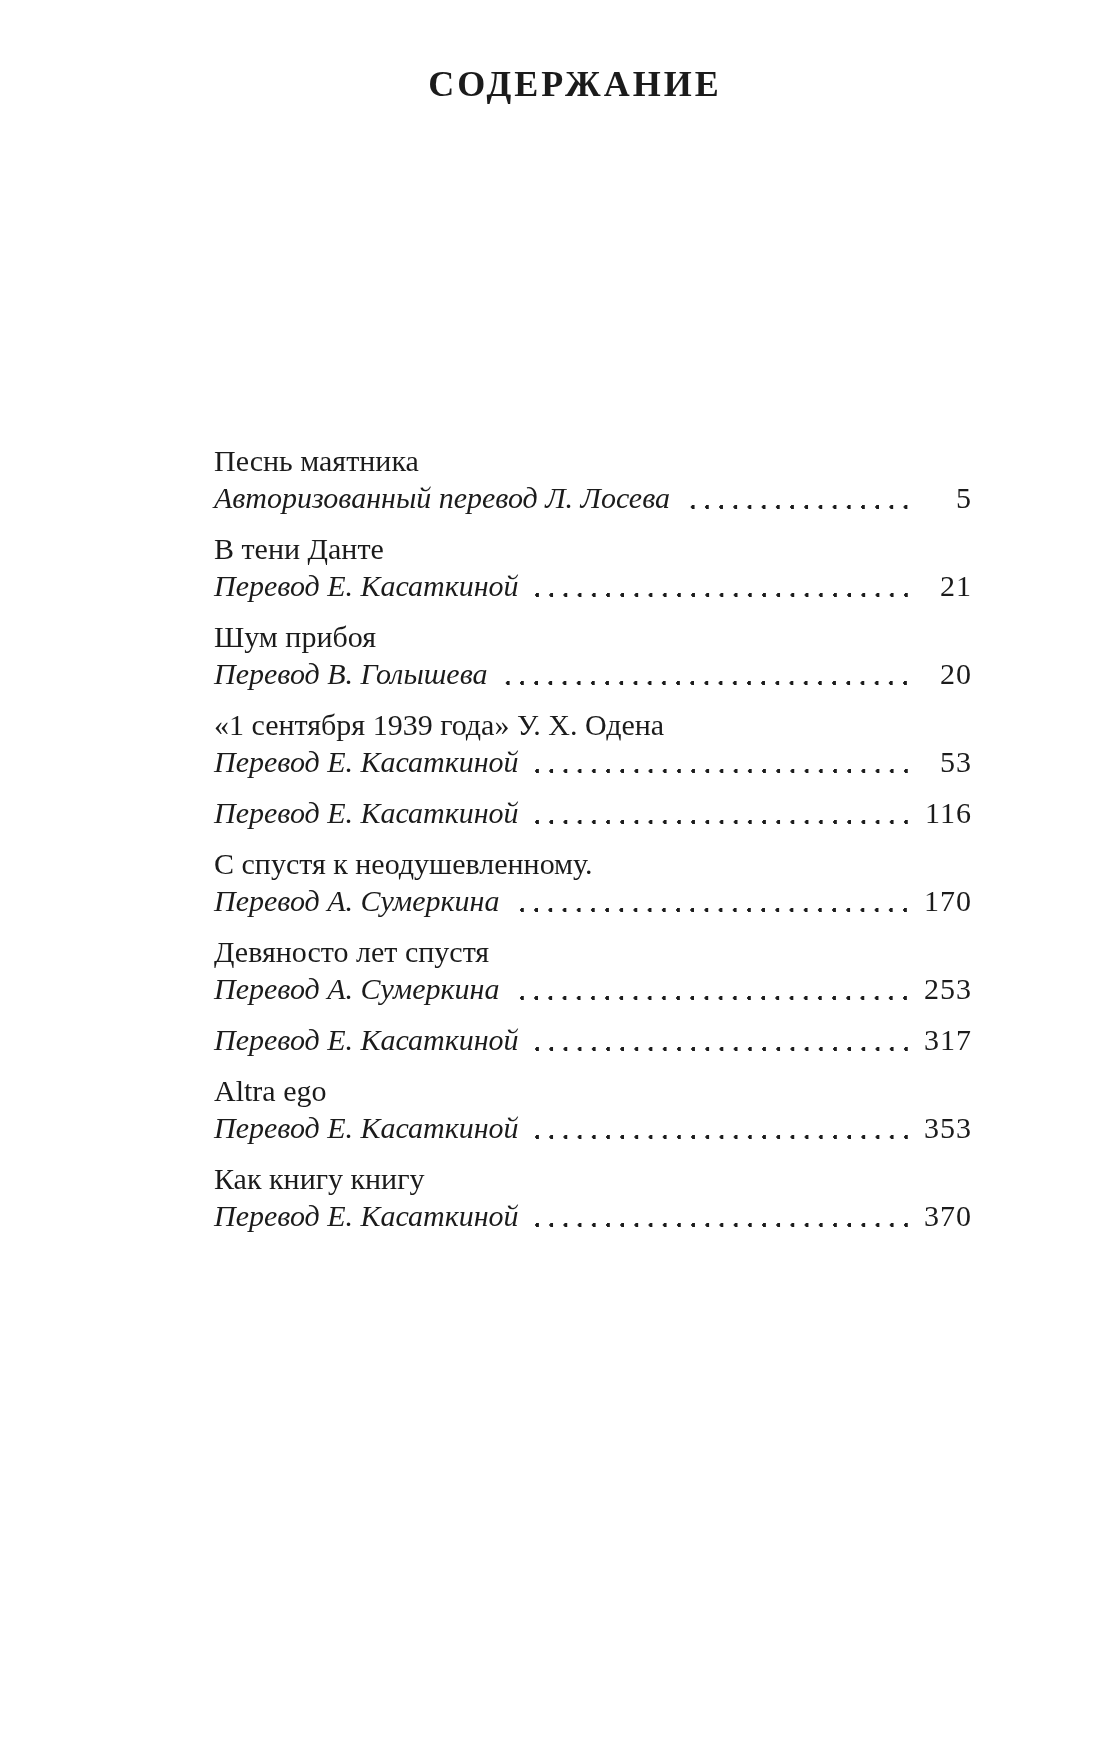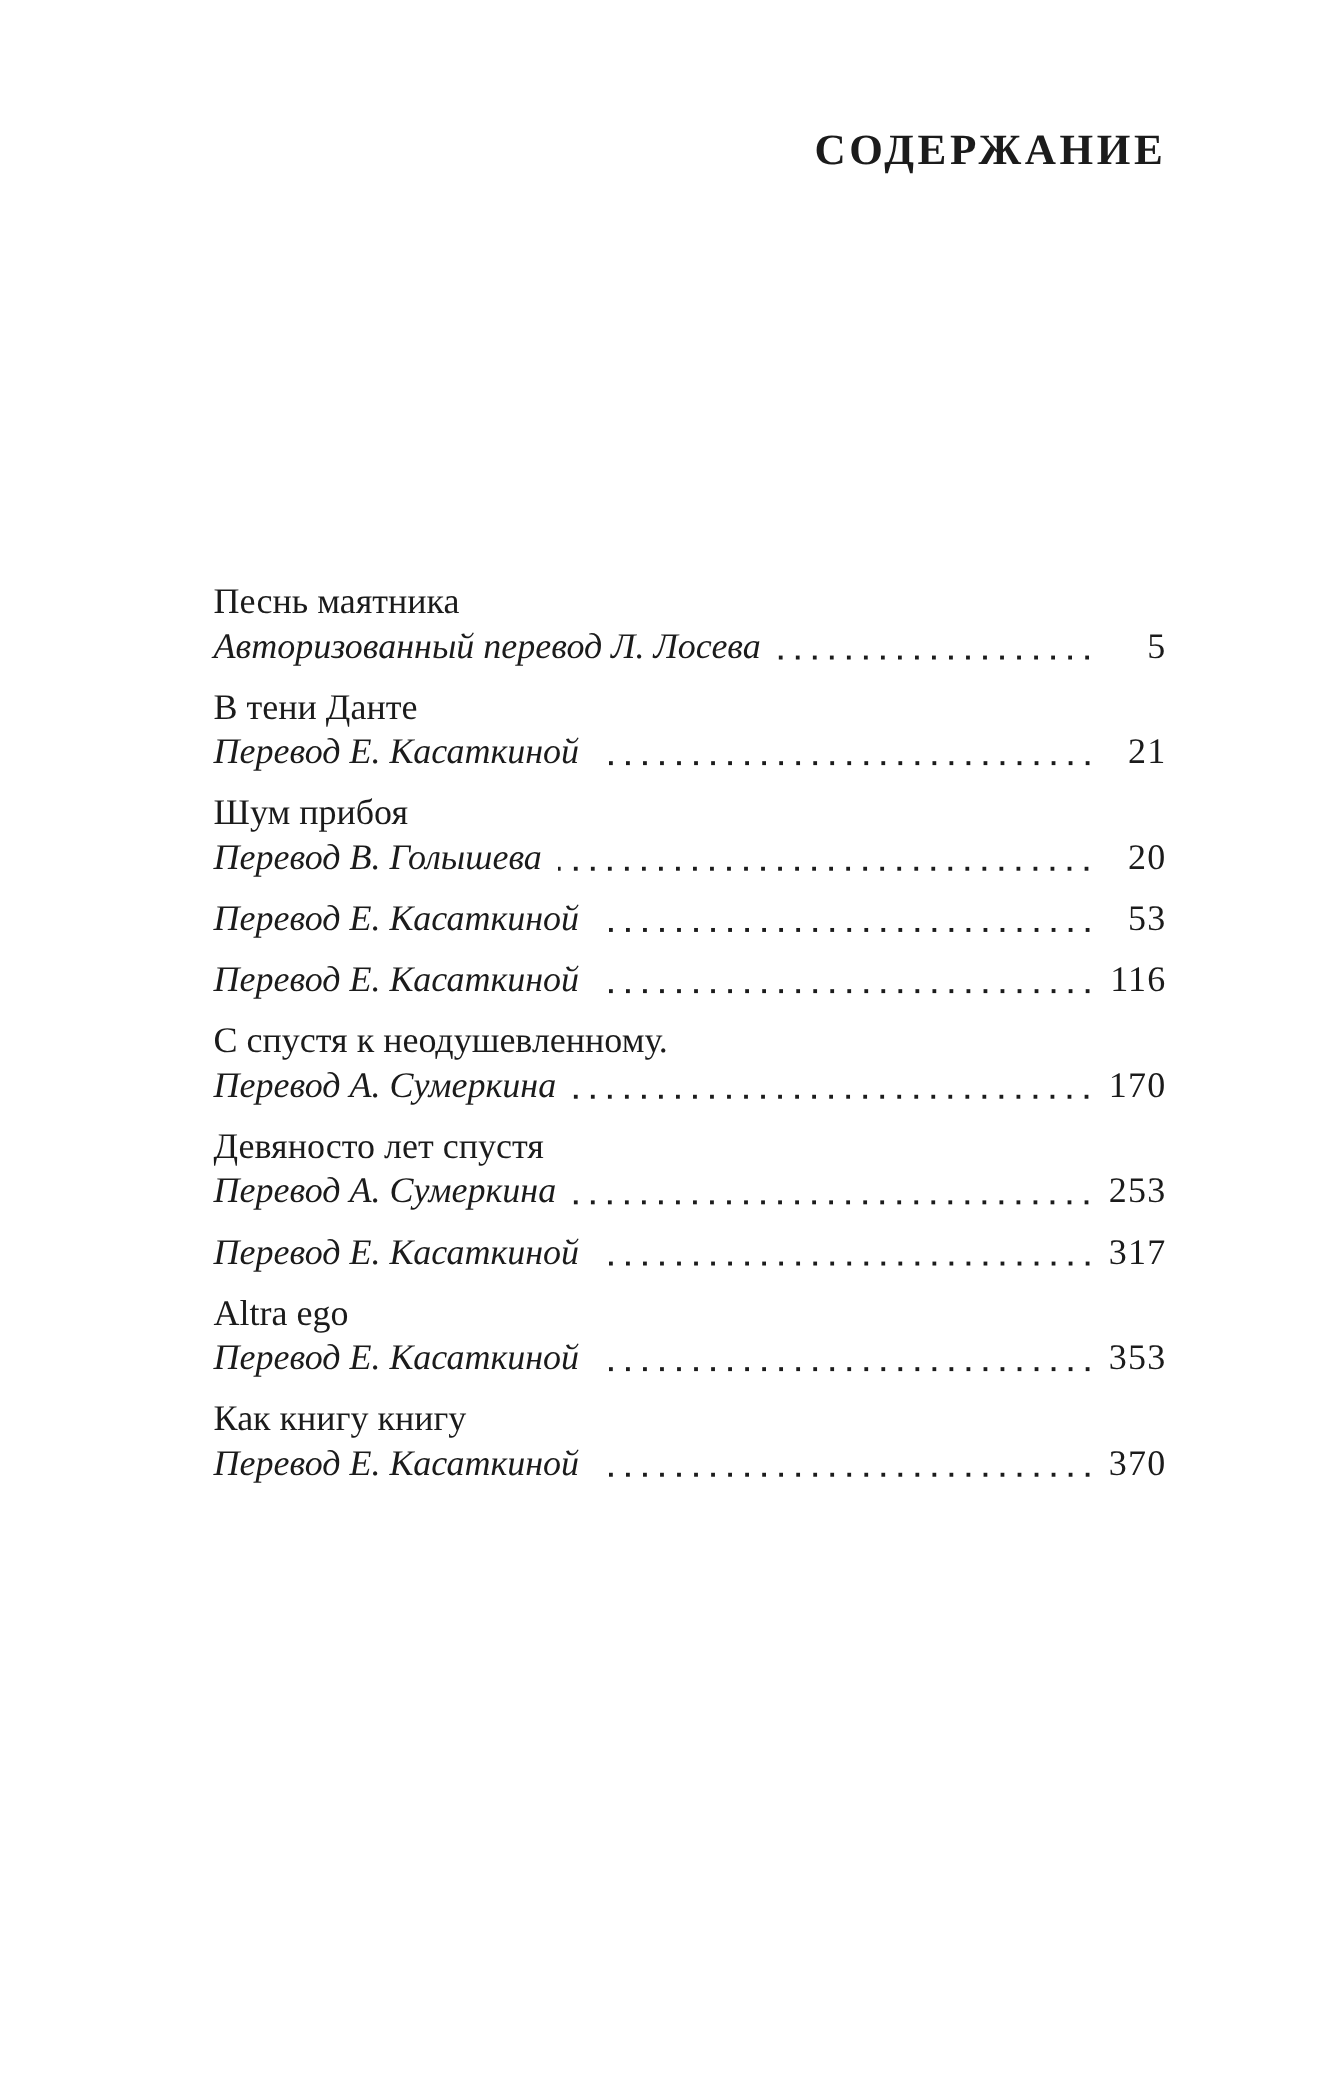--- a/index.html
+++ b/index.html
@@ -15,34 +15,35 @@
     color: #1b1b1b;
     font-family: "Liberation Serif", "DejaVu Serif", serif;
     overflow: hidden;
   }
   .content {
     margin-left: 178px;
     width: 794px;
   }
   .toc-title {
     margin: 0;
-    padding-top: 105px;
-    text-align: right;
+    padding-top: 64px;
+    text-align: center;
     font-size: 36px;
     line-height: 40px;
     font-weight: bold;
     letter-spacing: 3px;
   }
   .toc {
     margin-top: 338px;
   }
   .entry {
     margin-bottom: 14px;
     font-size: 30px;
     line-height: 37px;
+    margin-left: 36px;
   }
   .entry-title {
     white-space: nowrap;
   }
   .entry-title.spaced {
     letter-spacing: 2.5px;
   }
   .leader-row {
     display: flex;
     align-items: flex-start;
@@ -94,20 +95,21 @@
         </div>
         <div class="entry">
           <div class="entry-title">Шум прибоя</div>
           <div class="leader-row">
             <span class="translator">Перевод В. Голышева</span>
             <span class="dots"></span>
             <span class="page-num">20</span>
           </div>
         </div>
         <div class="entry">
+          <div class="entry-title">«1 сентября 1939 года» У. Х. Одена</div>
           <div class="leader-row">
             <span class="translator">Перевод Е. Касаткиной</span>
             <span class="dots"></span>
             <span class="page-num">53</span>
           </div>
         </div>
         <div class="entry">
           <div class="leader-row">
             <span class="translator">Перевод Е. Касаткиной</span>
             <span class="dots"></span>

